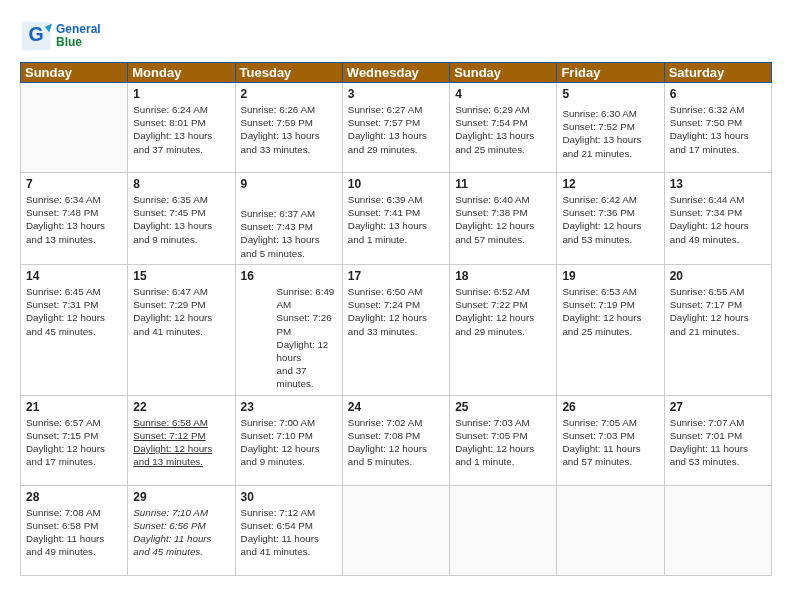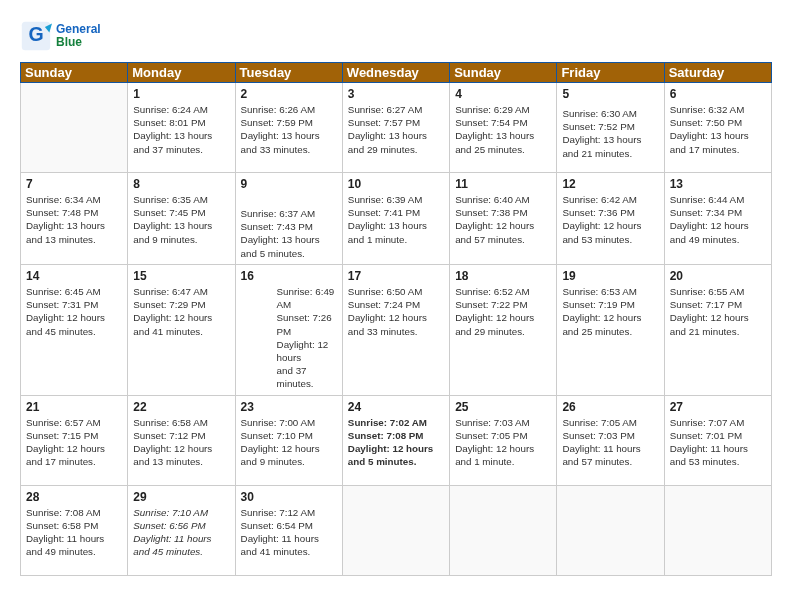--- a/index.html
+++ b/index.html
@@ -269,35 +269,35 @@
       <tr>
         <td>
           <div class="day-num">21</div>
           <div class="day-info" style="white-space: pre-line;">Sunrise: 6:57 AM
 Sunset: 7:15 PM
 Daylight: 12 hours
 and 17 minutes.</div>
         </td>
         <td>
           <div class="day-num">22</div>
-          <div class="day-info" style="white-space: pre-line;">Sunrise: 6:58 AM
+          <div class="day-info" style="white-space: pre-line; text-decoration: underline;">Sunrise: 6:58 AM
 Sunset: 7:12 PM
 Daylight: 12 hours
 and 13 minutes.</div>
         </td>
         <td>
           <div class="day-num">23</div>
           <div class="day-info" style="white-space: pre-line;">Sunrise: 7:00 AM
 Sunset: 7:10 PM
 Daylight: 12 hours
 and 9 minutes.</div>
         </td>
         <td>
           <div class="day-num">24</div>
-          <div class="day-info" style="white-space: pre-line; font-weight: bold;">Sunrise: 7:02 AM
+          <div class="day-info" style="white-space: pre-line;">Sunrise: 7:02 AM
 Sunset: 7:08 PM
 Daylight: 12 hours
 and 5 minutes.</div>
         </td>
         <td>
           <div class="day-num">25</div>
           <div class="day-info" style="white-space: pre-line;">Sunrise: 7:03 AM
 Sunset: 7:05 PM
 Daylight: 12 hours
 and 1 minute.</div>

